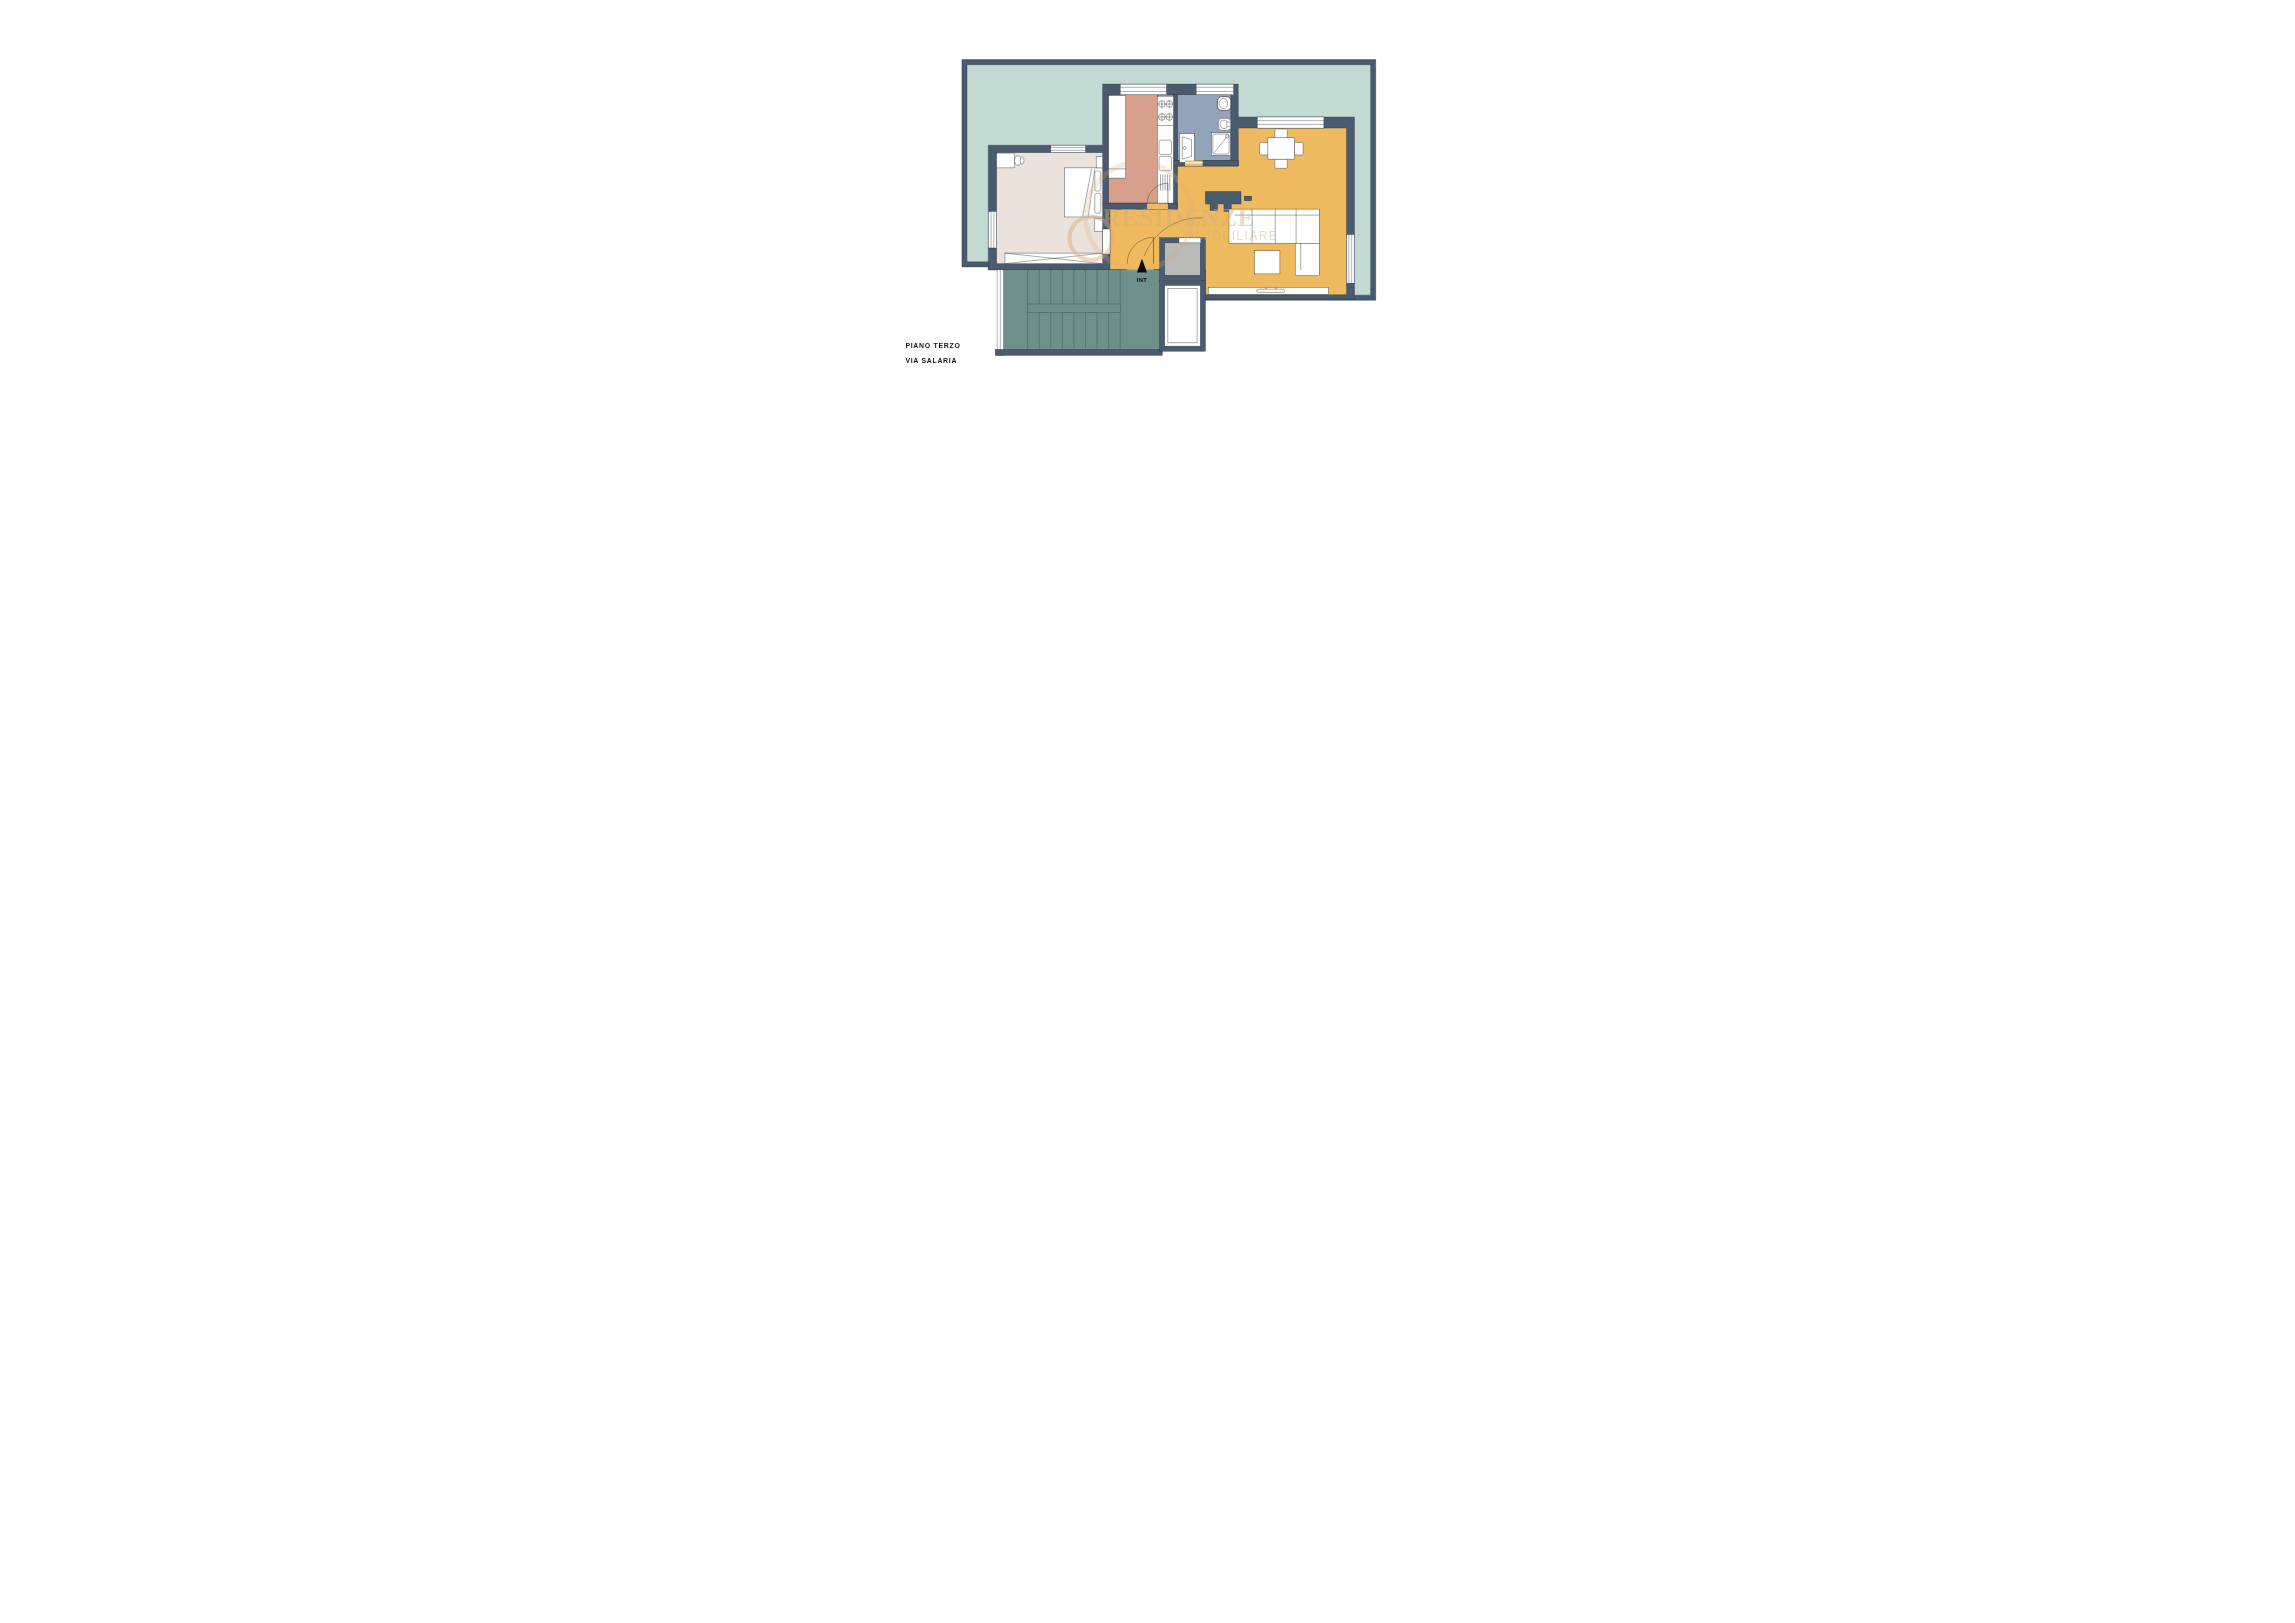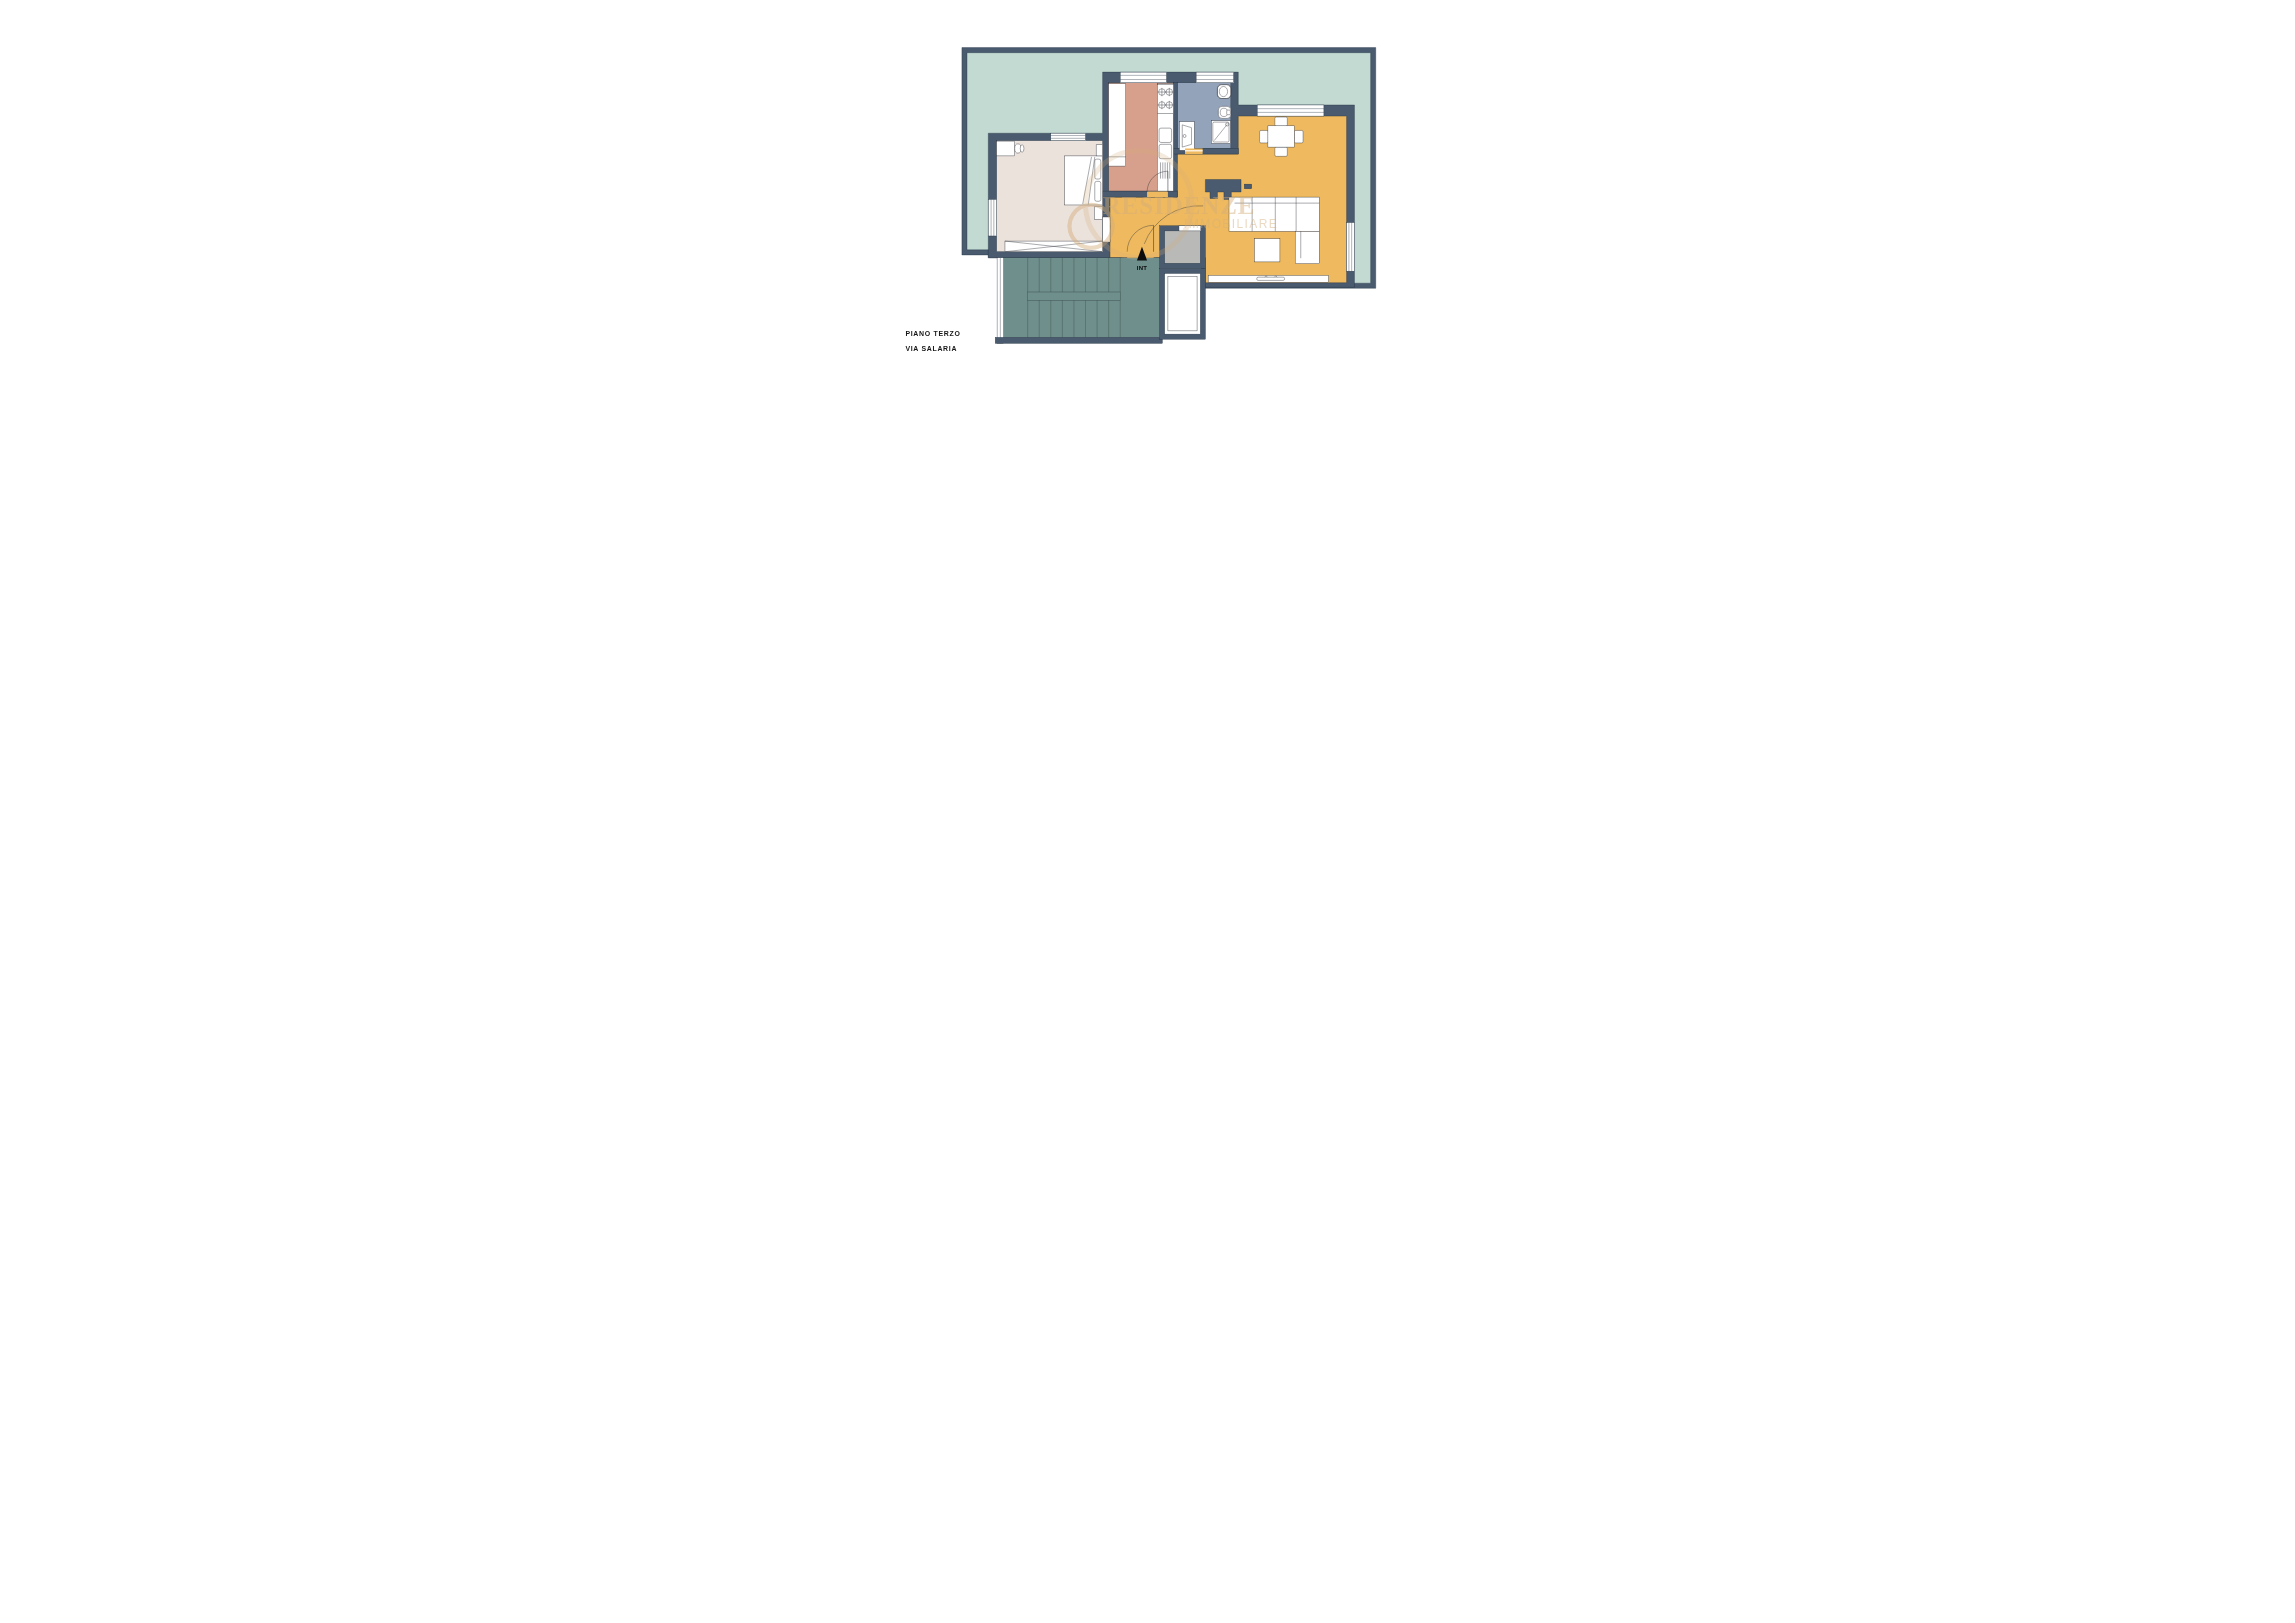--- a/index.html
+++ b/index.html
@@ -1,16 +1,16 @@
 <!DOCTYPE html>
 <html style="font-size:7.4px"><head>
 <meta charset="utf-8">
 <style>
   html,body{margin:0;padding:0;background:#ffffff;}
-  .page{width:100%;max-width:574px;margin:5px auto;background:#fff;}
+  .page{width:100%;max-width:574px;margin:17px auto;background:#fff;}
   svg{display:block;width:100%;height:auto;}
   .wm-big{font-family:"Liberation Serif","DejaVu Serif",serif;font-size:54px;letter-spacing:2px;font-weight:bold;}
   .wm-small{font-family:"Liberation Sans","DejaVu Sans",sans-serif;font-size:26px;letter-spacing:3px;}
   .plan-label{font-family:"Liberation Sans","DejaVu Sans",sans-serif;font-weight:bold;font-size:15px;letter-spacing:1.5px;fill:#161616;}
   .int-label{font-family:"Liberation Sans","DejaVu Sans",sans-serif;font-weight:bold;font-size:13px;letter-spacing:0.5px;fill:#0c0c0c;}
   .thin{stroke:#22303f;stroke-width:0.8;}
 </style>
 </head>
 <body>
 

